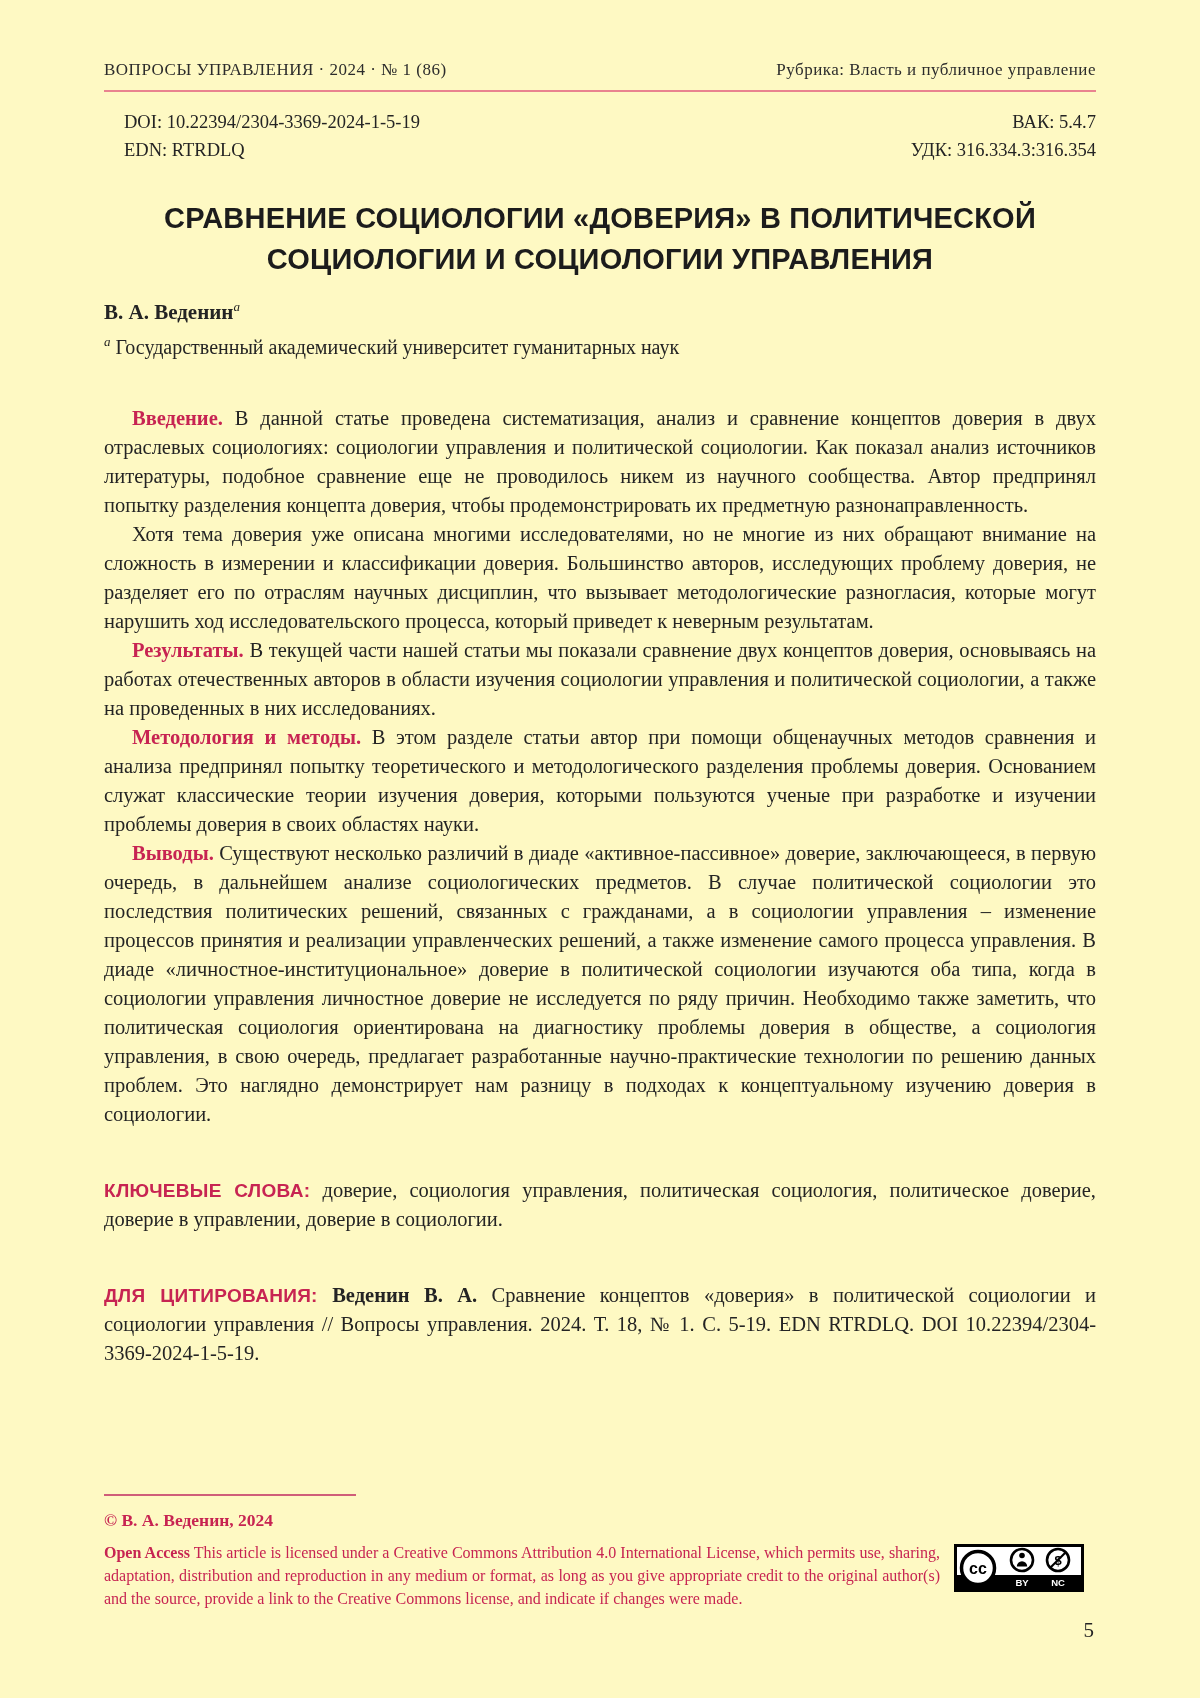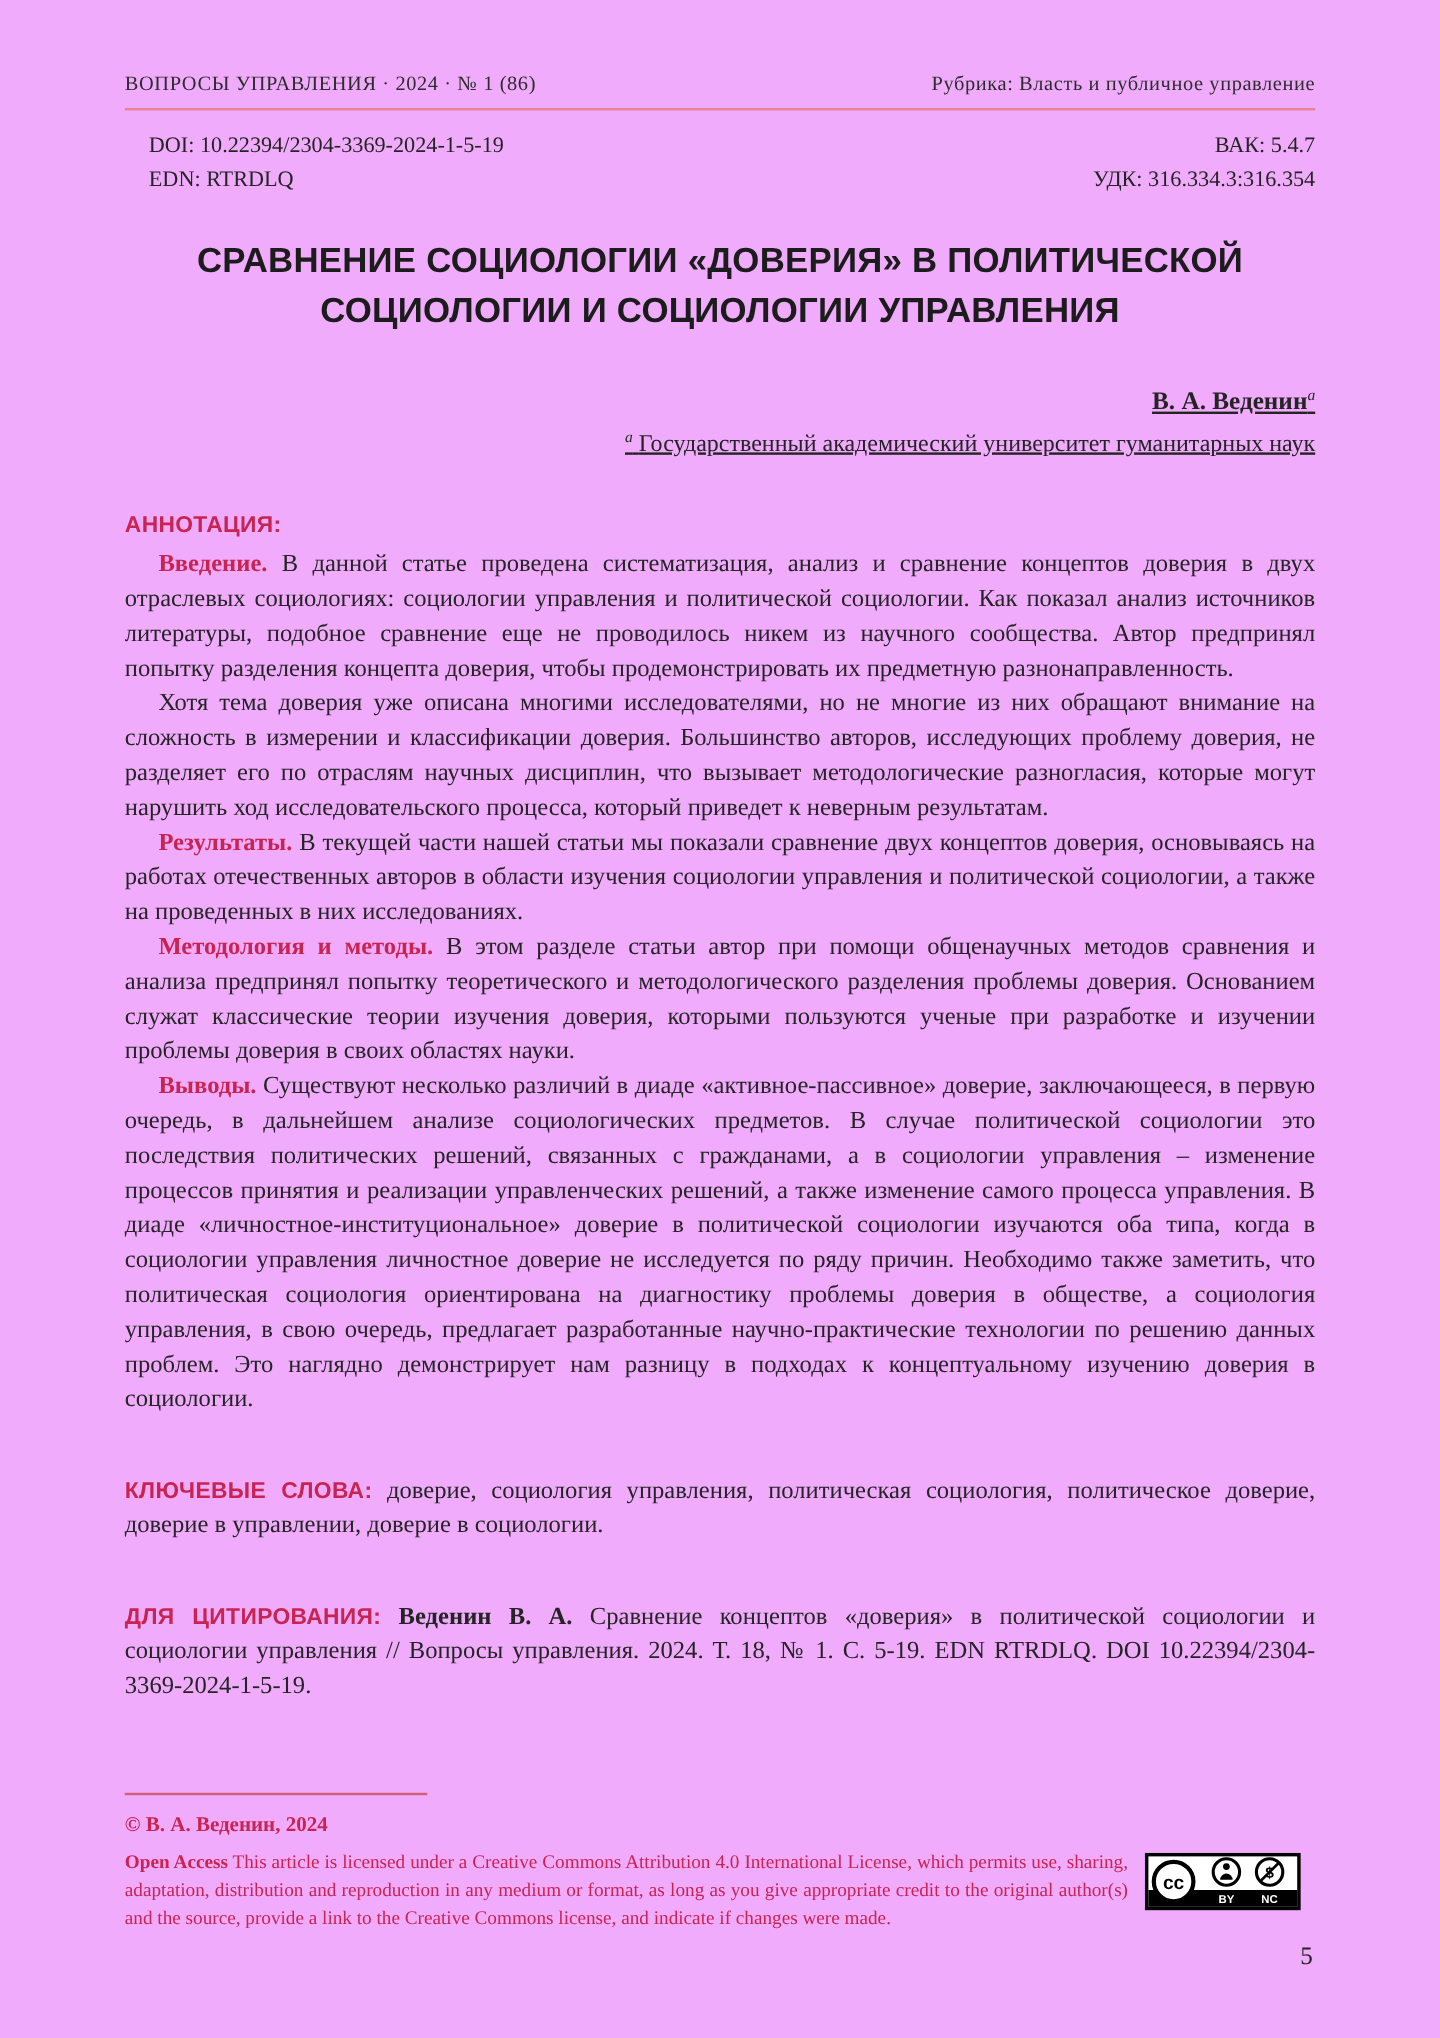--- a/index.html
+++ b/index.html
@@ -7,21 +7,21 @@
     width:1200px; height:1698px; overflow:hidden;
     font-family:"Liberation Serif", serif;
     color:#242424;
     -webkit-font-smoothing:antialiased;
   }
   .page {
     position:relative;
     width:1200px; height:1698px;
     box-sizing:border-box;
     padding:60px 104px 0 104px;
-    background:#f0abfc;
+    background:#fef9c3;
   }
   
   .jheader-row {
     display:flex; justify-content:space-between; align-items:baseline;
     font-size:17px; letter-spacing:0.5px; color:#2c2c2c;
   }
   .jheader-rule {
     border:none; border-bottom:2.5px solid #e9838f;
     margin:10px 0 16px 0; height:0;
   }
@@ -30,21 +30,21 @@
     font-size:18.5px; line-height:28px; color:#242424;margin-left:20px;
   }
   
   .title {
     font-family:"Liberation Sans", sans-serif;
     font-weight:700; font-size:29px; line-height:41px;
     text-align:center; color:#1c1c1c;
     margin:34px 0 0 0; letter-spacing:0.2px;
   }
   .title-line { display:block; }
-  .author-block { text-align:right; margin-top:34px;text-decoration:underline; }
+  .author-block { text-align:left; margin-top:12px; }
   .author { font-size:21px; font-weight:bold; line-height:30px; }
   .affil { font-size:20px; line-height:29px; }
   sup.it { font-style:italic; font-weight:normal; font-size:13px; }
   
   .abstract { margin-top:42px; }
   .sec-label {
     font-family:"Liberation Sans", sans-serif;
     font-weight:700; font-size:19px; letter-spacing:0.3px;
     color:#c72452;
   }
@@ -100,21 +100,20 @@
     <span class="title-line">СРАВНЕНИЕ СОЦИОЛОГИИ «ДОВЕРИЯ» В ПОЛИТИЧЕСКОЙ</span>
     <span class="title-line">СОЦИОЛОГИИ И СОЦИОЛОГИИ УПРАВЛЕНИЯ</span>
   </h1>
 
   <div class="author-block">
     <div class="author"><span>В. А. Веденин</span><sup class="it">a</sup></div>
     <div class="affil"><sup class="it">a</sup> <span>Государственный академический университет гуманитарных наук</span></div>
   </div>
 
   <section class="abstract">
-    <div class="sec-label">АННОТАЦИЯ:</div>
     <div>
         <p class="body-par"><span class="lead">Введение. </span>В данной статье проведена систематизация, анализ и сравнение концептов доверия в двух отраслевых социологиях: социологии управления и политической социологии. Как показал анализ источников литературы, подобное сравнение еще не проводилось никем из научного сообщества. Автор предпринял попытку разделения концепта доверия, чтобы продемонстрировать их предметную разнонаправленность.</p>
         <p class="body-par">Хотя тема доверия уже описана многими исследователями, но не многие из них обращают внимание на сложность в измерении и классификации доверия. Большинство авторов, исследующих проблему доверия, не разделяет его по отраслям научных дисциплин, что вызывает методологические разногласия, которые могут нарушить ход исследовательского процесса, который приведет к неверным результатам.</p>
         <p class="body-par"><span class="lead">Результаты. </span>В текущей части нашей статьи мы показали сравнение двух концептов доверия, основываясь на работах отечественных авторов в области изучения социологии управления и политической социологии, а также на проведенных в них исследованиях.</p>
         <p class="body-par"><span class="lead">Методология и методы. </span>В этом разделе статьи автор при помощи общенаучных методов сравнения и анализа предпринял попытку теоретического и методологического разделения проблемы доверия. Основанием служат классические теории изучения доверия, которыми пользуются ученые при разработке и изучении проблемы доверия в своих областях науки.</p>
         <p class="body-par"><span class="lead">Выводы. </span>Существуют несколько различий в диаде «активное-пассивное» доверие, заключающееся, в первую очередь, в дальнейшем анализе социологических предметов. В случае политической социологии это последствия политических решений, связанных с гражданами, а в социологии управления – изменение процессов принятия и реализации управленческих решений, а также изменение самого процесса управления. В диаде «личностное-институциональное» доверие в политической социологии изучаются оба типа, когда в социологии управления личностное доверие не исследуется по ряду причин. Необходимо также заметить, что политическая социология ориентирована на диагностику проблемы доверия в обществе, а социология управления, в свою очередь, предлагает разработанные научно-практические технологии по решению данных проблем. Это наглядно демонстрирует нам разницу в подходах к концептуальному изучению доверия в социологии.</p>
       </div>
   </section>
 
   <p class="body-par keywords">

